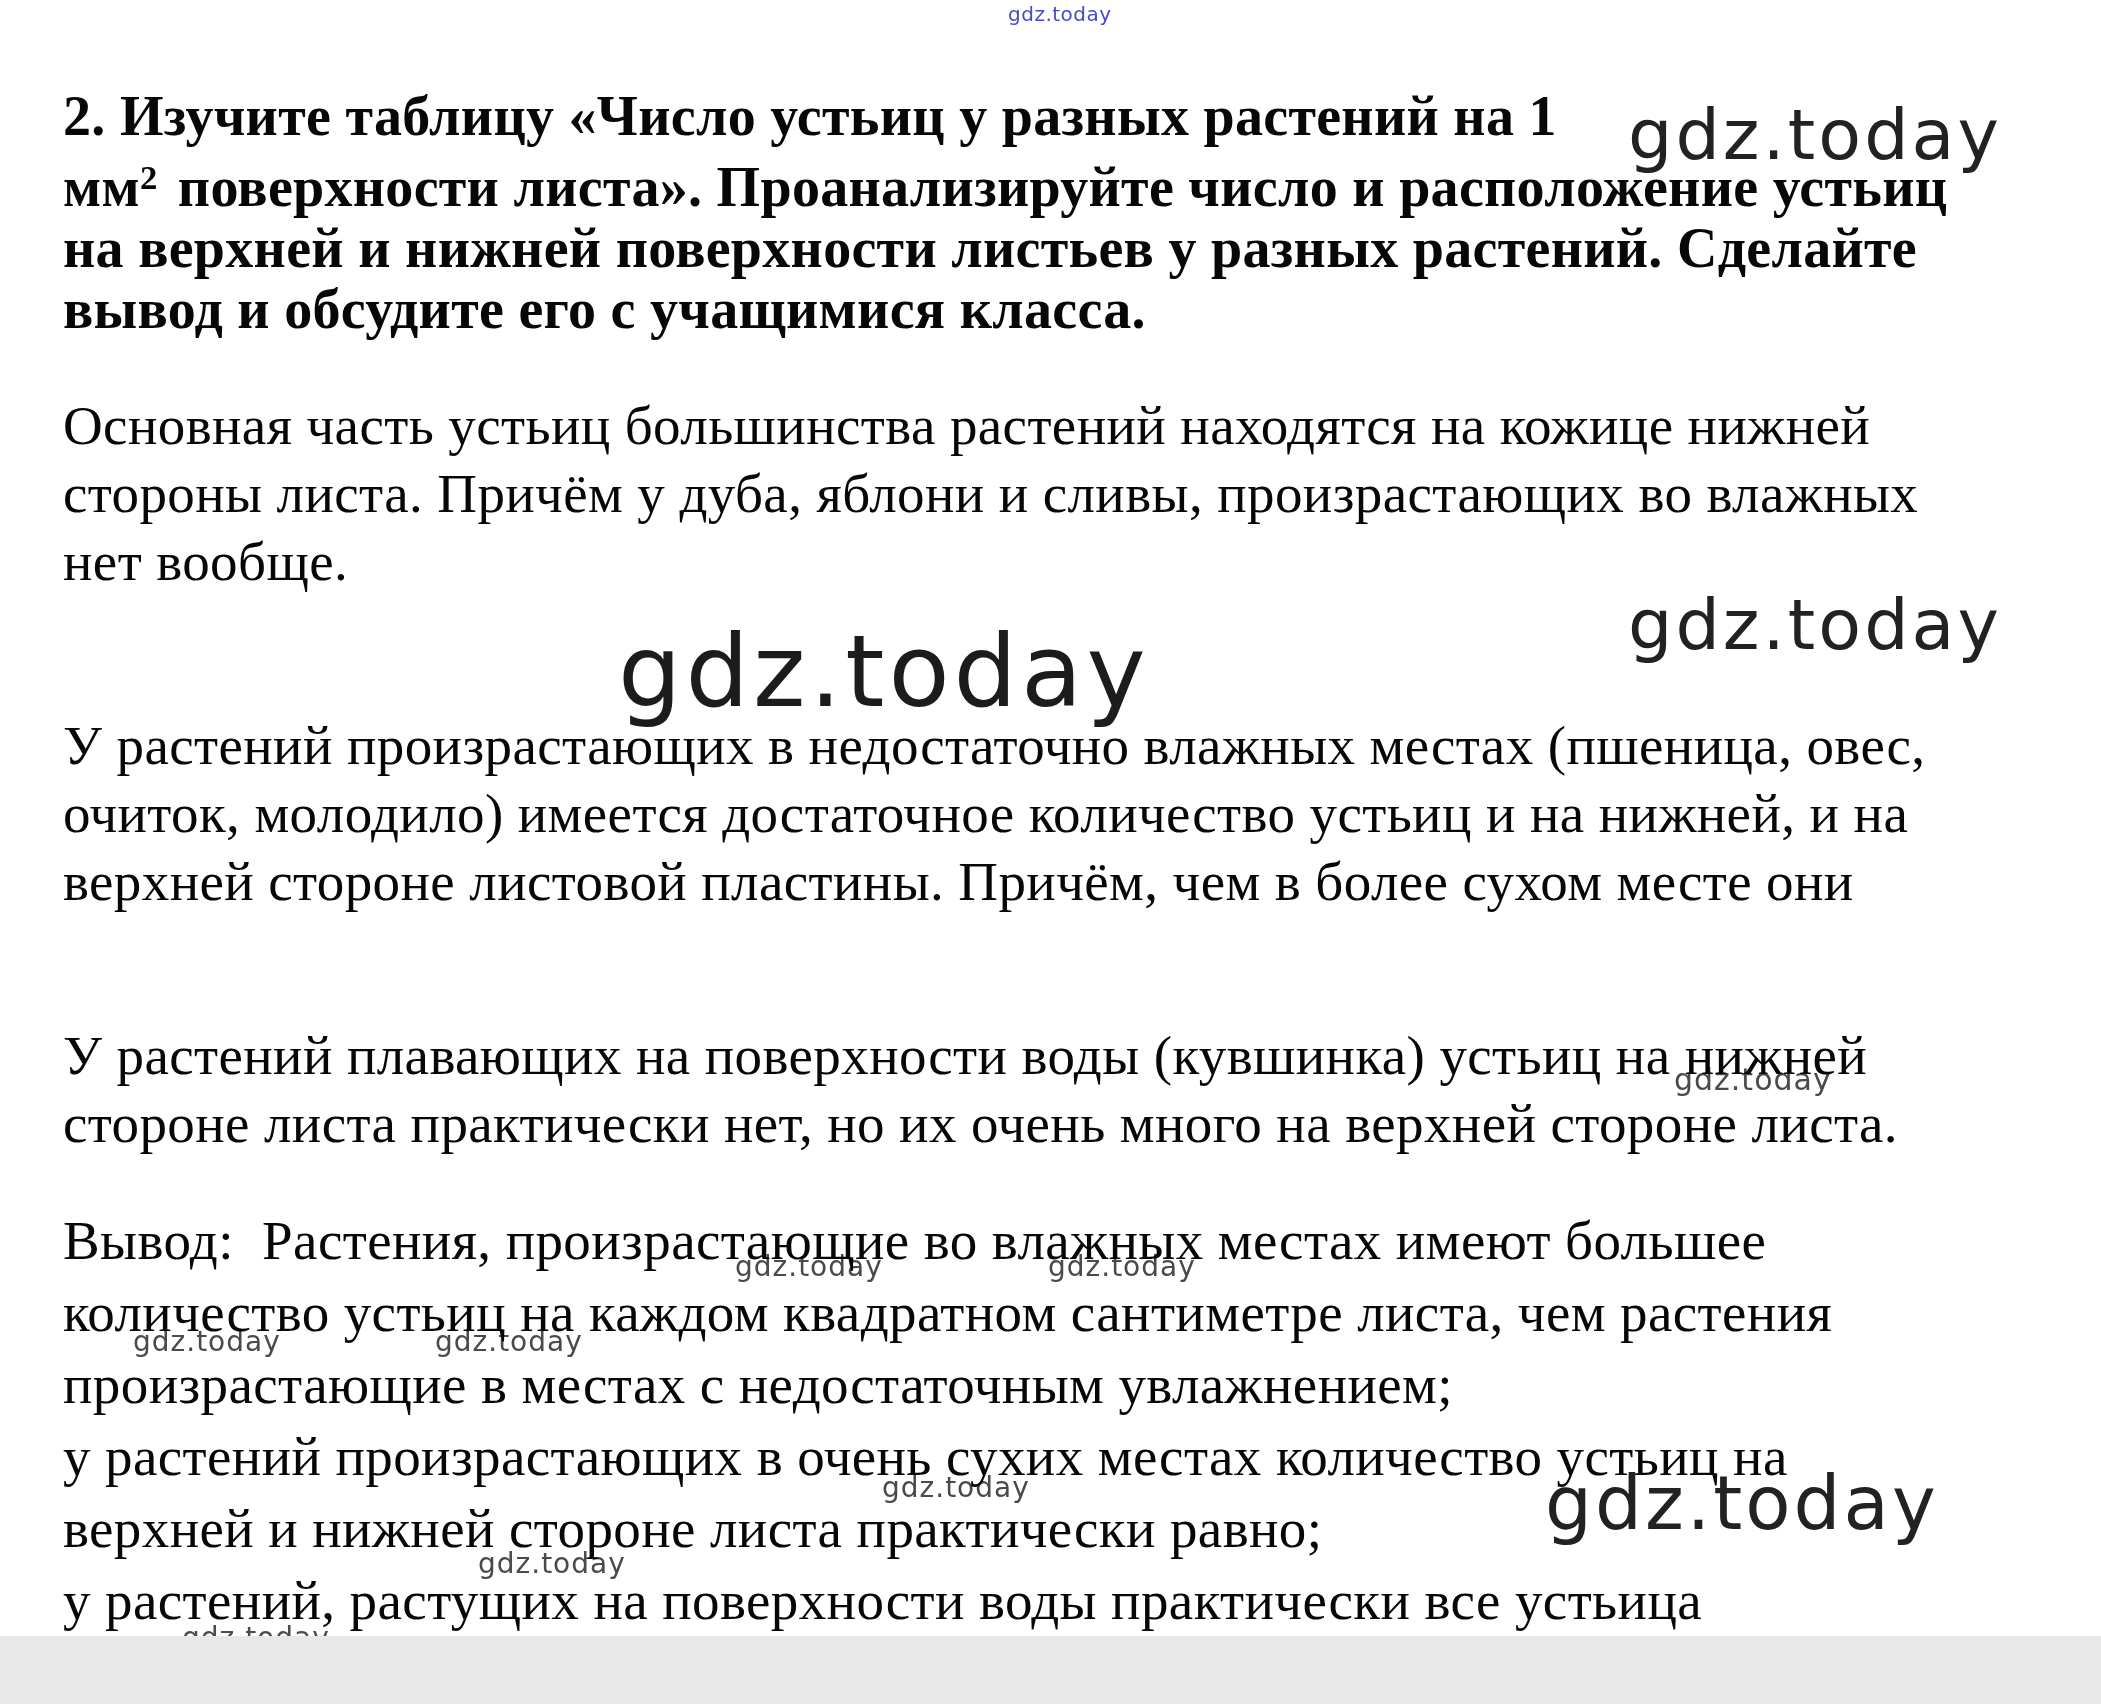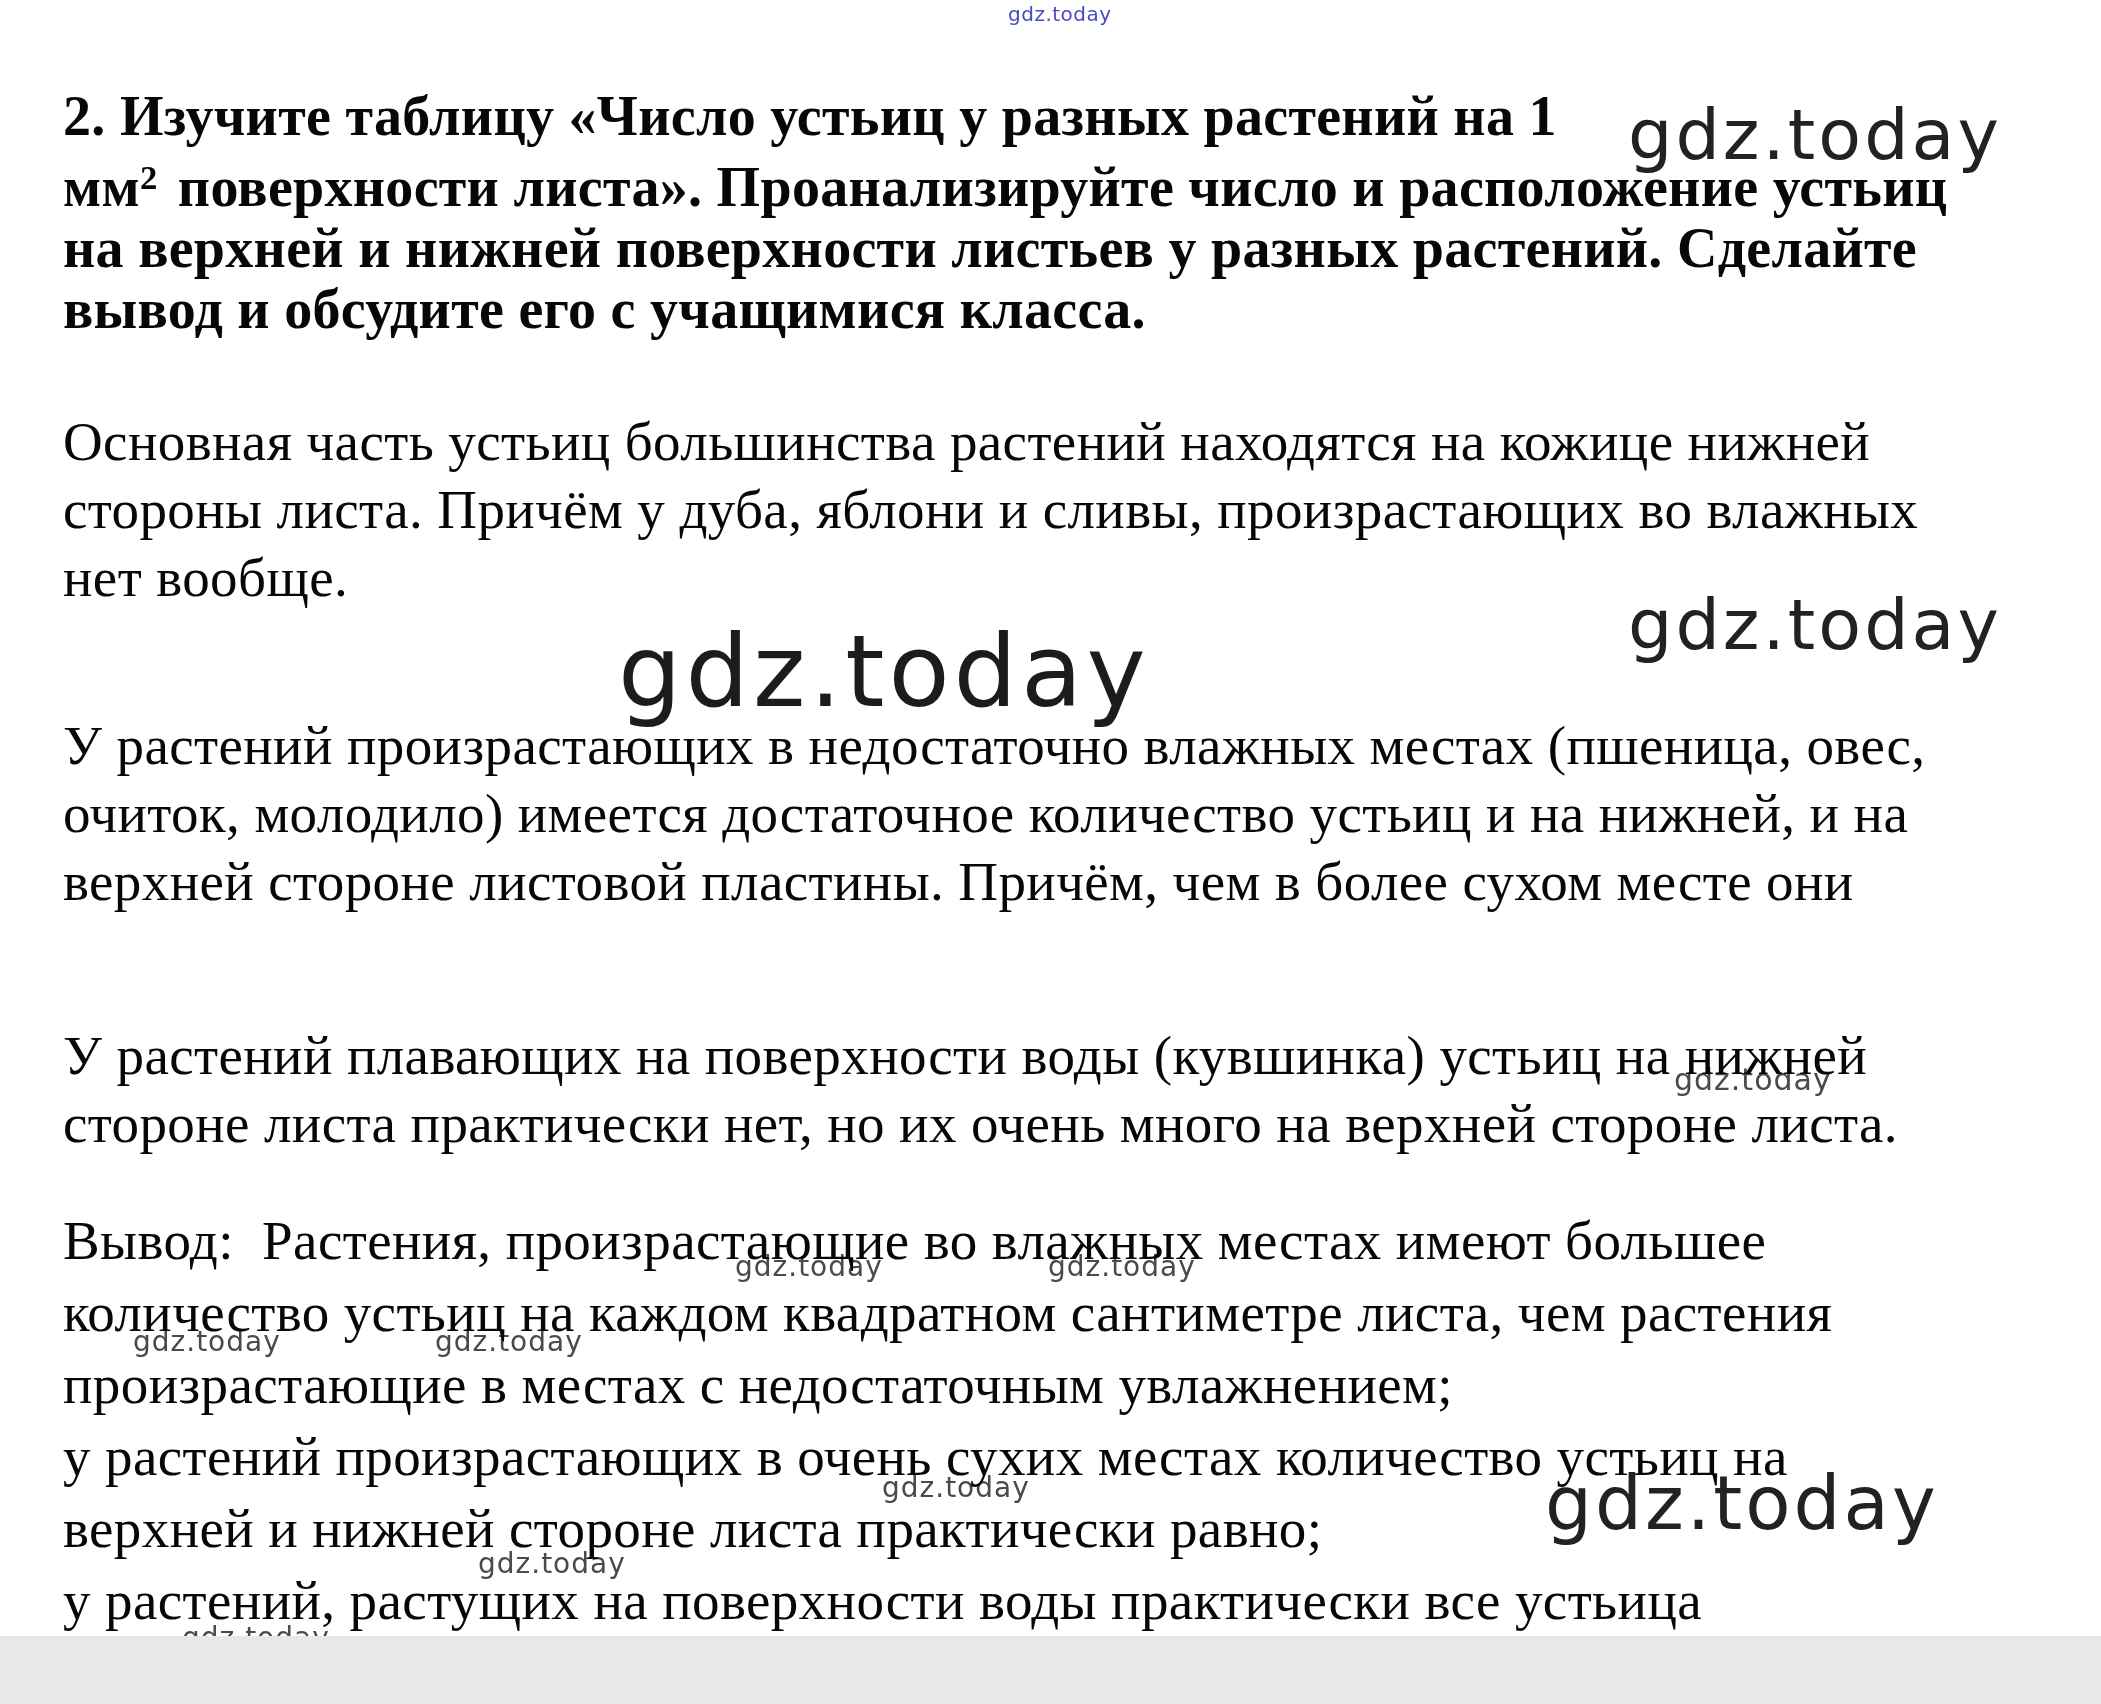--- a/index.html
+++ b/index.html
@@ -28,21 +28,21 @@
     vertical-align: 0.48em;
     font-weight: bold;
     margin-right: 6px;
   }
   .para {
     font-size: 55px;
     line-height: 68px;
     letter-spacing: 0.4px;
   }
   .tline { white-space: pre; }
-  .p1 { top: 408px; }
+  .p1 { top: 392px; }
   .p2 { top: 712px; }
   .p3 { top: 1022px; }
   .p4 { top: 1205px; line-height: 72px; }
   
   .wm {
     position: absolute;
     font-family: "DejaVu Sans", sans-serif;
     line-height: 1;
     white-space: nowrap;
     letter-spacing: 2px;

